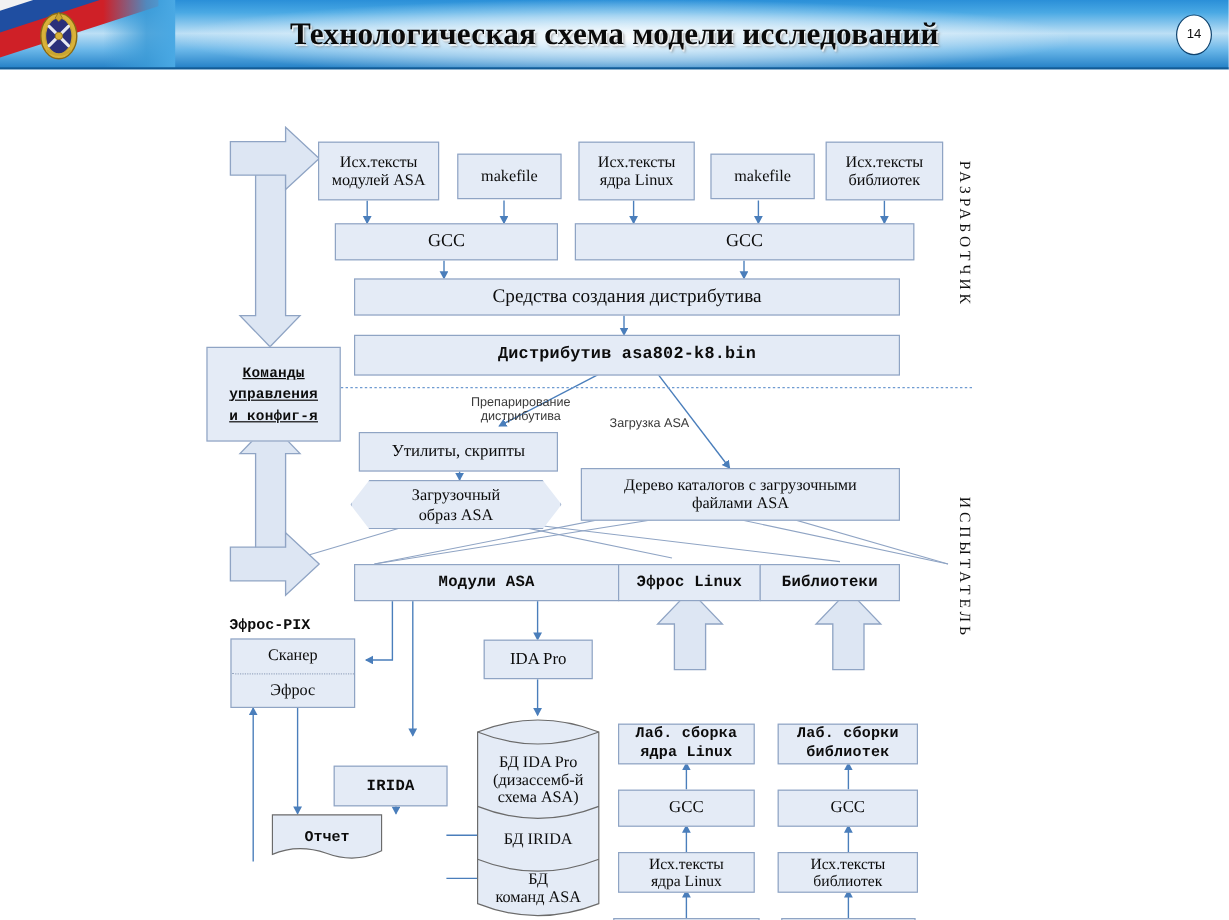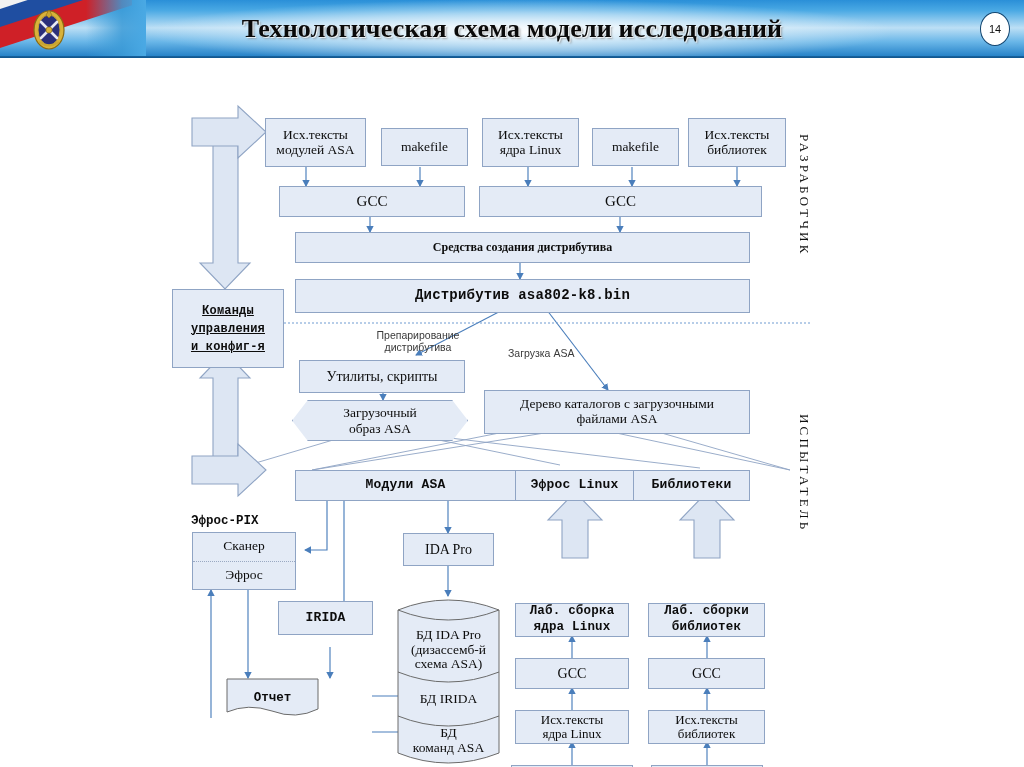--- a/index.html
+++ b/index.html
@@ -243,35 +243,35 @@
 библиотек</span>
   </div>
 
   <div class="node" style="left:279px; top:128px; width:186px; height:31px; font-size:15px;">
     <span>GCC</span>
   </div>
   <div class="node" style="left:479px; top:128px; width:283px; height:31px; font-size:15px;">
     <span>GCC</span>
   </div>
 
-  <div class="node" style="left:295px; top:174px; width:455px; height:31px; font-size:12px;font-weight:bold;">
+  <div class="node" style="left:295px; top:174px; width:455px; height:31px; font-size:16px;">
     <span>Средства создания дистрибутива</span>
   </div>
 
   <div class="node mono" style="left:295px; top:221px; width:455px; height:34px; font-size:14px;">
     <span>Дистрибутив asa802-k8.bin</span>
   </div>
 
   <div class="node mono split" style="left:172px; top:231px; width:112px; height:79px; font-size:12px;">
     <span style="white-space:pre-line; line-height:1.5;text-decoration:underline;">Команды
 управления
 и конфиг-я</span>
   </div>
 
-  <div class="small-label" style="left:358px; top:271px; width:120px;">
+  <div class="small-label" style="left:374px; top:271px; width:120px;">
     <span style="white-space:pre-line">Препарирование
 дистрибутива</span>
   </div>
   <div class="small-label" style="left:508px; top:289px; width:100px; text-align:left;">
     <span>Загрузка ASA</span>
   </div>
 
   <div class="node" style="left:299px; top:302px; width:166px; height:33px; font-size:14px;">
     <span>Утилиты, скрипты</span>
   </div>
@@ -300,21 +300,21 @@
   </div>
   <div class="node split" style="left:192px; top:474px; width:104px; height:58px;">
     <div class="half top">
       <span>Сканер</span>
     </div>
     <div class="half">
       <span>Эфрос</span>
     </div>
   </div>
 
-  <div class="node mono" style="left:278px; top:543px; width:95px; height:34px; font-size:13px;">
+  <div class="node mono" style="left:278px; top:580px; width:95px; height:34px; font-size:13px;">
     <span>IRIDA</span>
   </div>
 
   <div class="doc" style="left:226px; top:620px; width:93px; height:40px;">
     <svg style="position:absolute;left:0;top:0;width:93px;height:40px;" viewBox="0 0 93 40" preserveAspectRatio="none">
       <path d="M1,1 L92,1 L92,31 Q70,42 46,33 Q22,25 1,34 z" fill="#e4ebf6" stroke="#6b6b6b" stroke-width="1"></path>
     </svg>
     <span style="position:relative">Отчет</span>
   </div>
 

